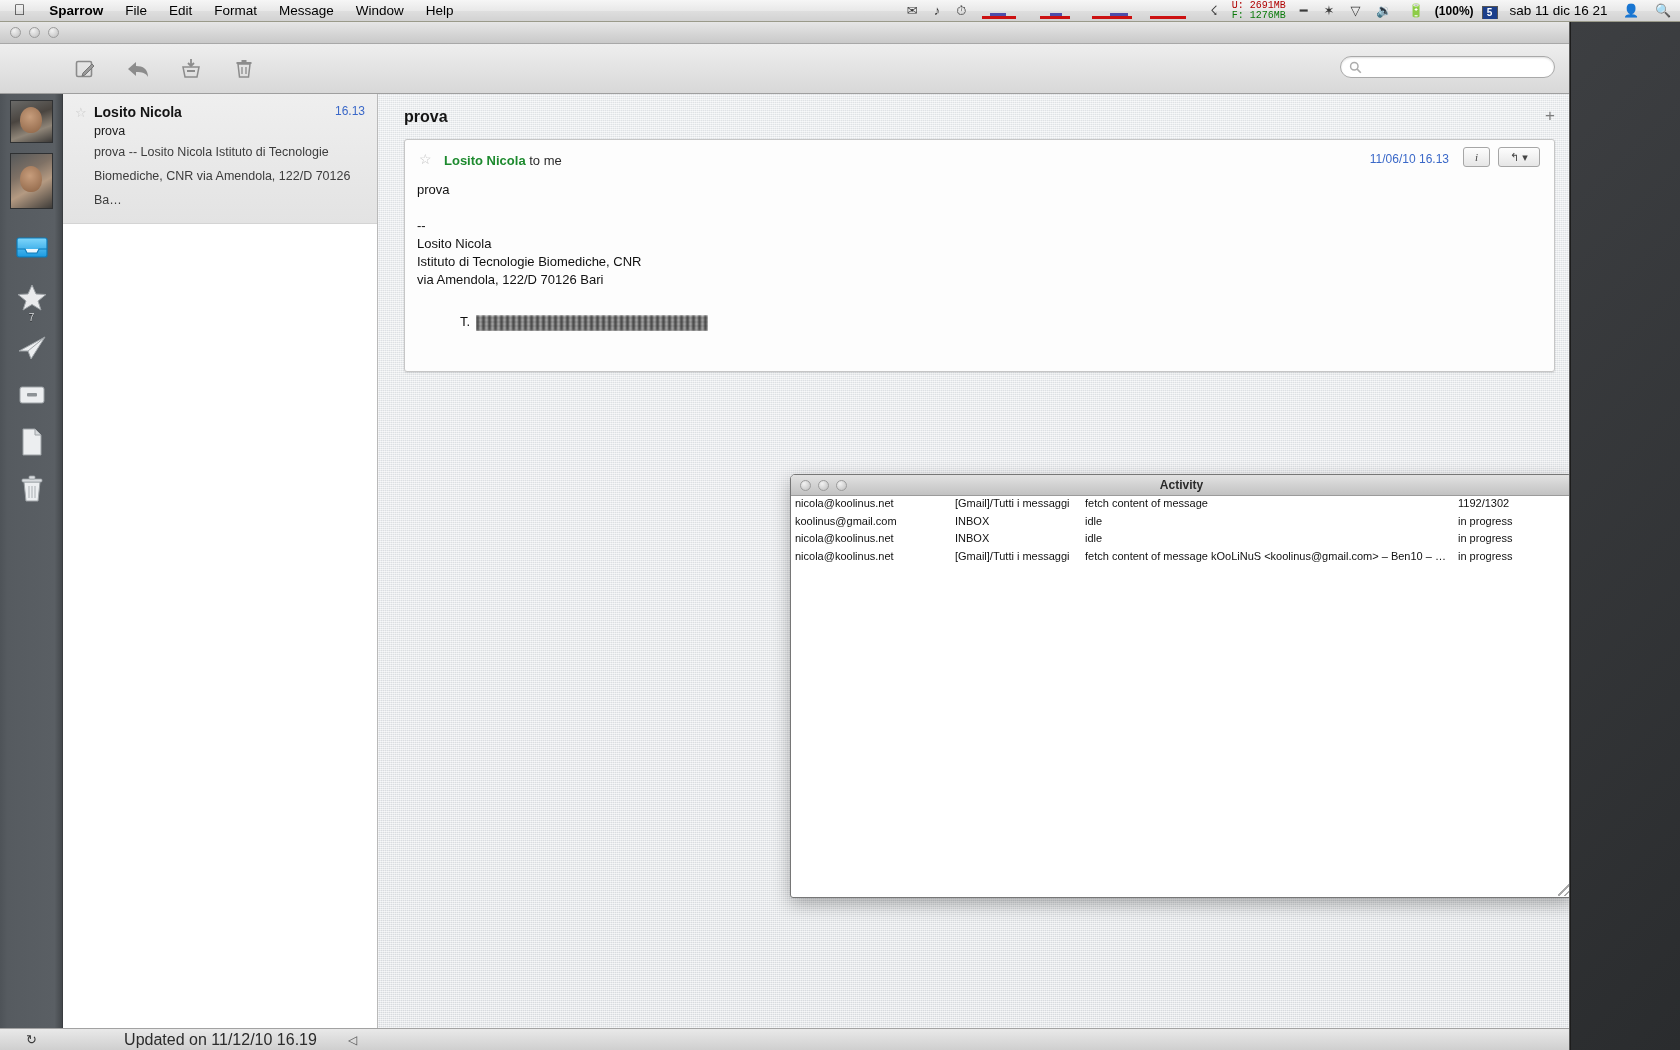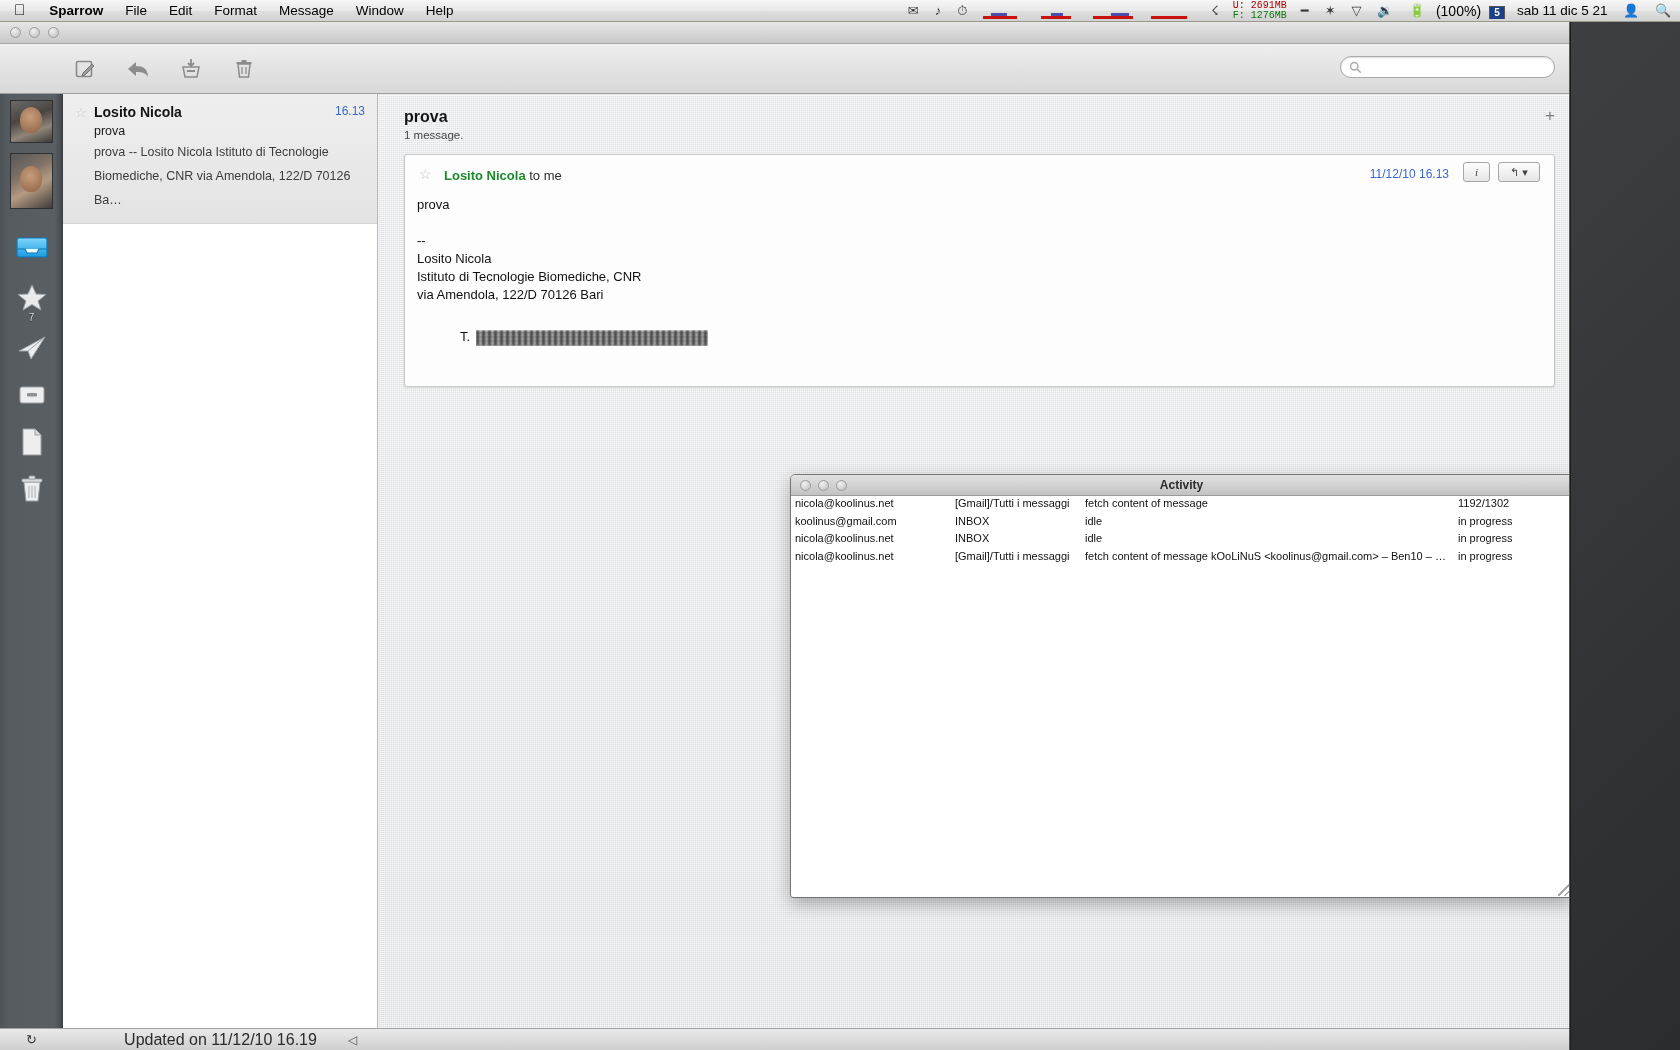--- a/index.html
+++ b/index.html
@@ -36,21 +36,21 @@
     font-size: 10px; line-height: 10px;
     padding: 0 6px; text-align: left;
   }
   .mem .u { color: #b00000; }
   .mem .f { color: #0a7a0a; }
   .graphs { display: flex; align-items: flex-end; gap: 4px; padding: 0 4px; height: 20px; }
   .graph { width: 52px; height: 18px; position: relative; }
   .graph .bar { position: absolute; bottom: 2px; height: 3px; background: #cc1111; }
   .graph .bar2 { position: absolute; bottom: 5px; height: 3px; background: #2b2b9e; opacity: .8; }
   .clocktext { padding: 0 8px 0 4px; font-size: 13.5px; white-space: nowrap; }
-  .batt-pct { font-size: 14px; padding-left: 2px; }
+  .batt-pct { font-size: 12px; padding-left: 2px; font-weight: bold; }
   .kbflag {
     display: inline-block; width: 16px; height: 13px;
     background: #ffffff; border: 1px solid #555; color: #000;
     font-size: 10px; font-weight: bold; text-align: center; line-height: 12px;
     position: relative; top: 1px;
   }
   .kbflag i { font-style: normal; background: #1b3f8b; color: #fff; display: block; }
 
   
   #window {
@@ -307,21 +307,21 @@
   </span>
   <span class="status-icon">━</span>
   <span class="status-icon">✶</span>
   <span class="status-icon">▽</span>
   <span class="status-icon">🔉</span>
   <span class="status-icon">🔋</span>
   <span class="batt-pct">(100%)</span>
   <span class="status-icon">
     <span class="kbflag"><i>5</i></span>
   </span>
-  <span class="clocktext">sab 11 dic  5 21</span>
+  <span class="clocktext">sab 11 dic  16 21</span>
   <span class="status-icon">👤</span>
   <span class="status-icon">🔍</span>
 </div>
 
 <div id="window">
 
   <div id="titlebar">
     <span class="tl-lights">
       <span class="tl"></span>
       <span class="tl"></span>
@@ -434,28 +434,27 @@
         <span class="star">☆</span>
         <span class="from">Losito Nicola</span>
         <span class="time">16.13</span>
         <div class="subj">prova</div>
         <div class="snip">prova -- Losito Nicola Istituto di Tecnologie Biomediche, CNR via Amendola, 122/D 70126 Ba…</div>
       </div>
     </div>
 
     <div id="reading">
       <div class="conv-title">prova</div>
-      <div class="conv-count">1 message.</div>
       <span class="plus">+</span>
 
       <div id="msgcard">
         <div class="msghead">
           <span class="hstar">☆</span>
           <span class="sender">Losito Nicola</span><span class="tome"> to me</span>
-          <span class="date">11/12/10 16.13</span>
+          <span class="date">11/06/10 16.13</span>
           <span class="hbtn info">i</span>
           <span class="hbtn reply">↰ ▾</span>
         </div>
         <div class="msgbody">
           <div class="ln">prova</div>
           <div class="ln">&nbsp;</div>
           <div class="ln">--</div>
           <div class="ln">Losito Nicola</div>
           <div class="ln">Istituto di Tecnologie Biomediche, CNR</div>
           <div class="ln">via Amendola, 122/D 70126 Bari</div>

